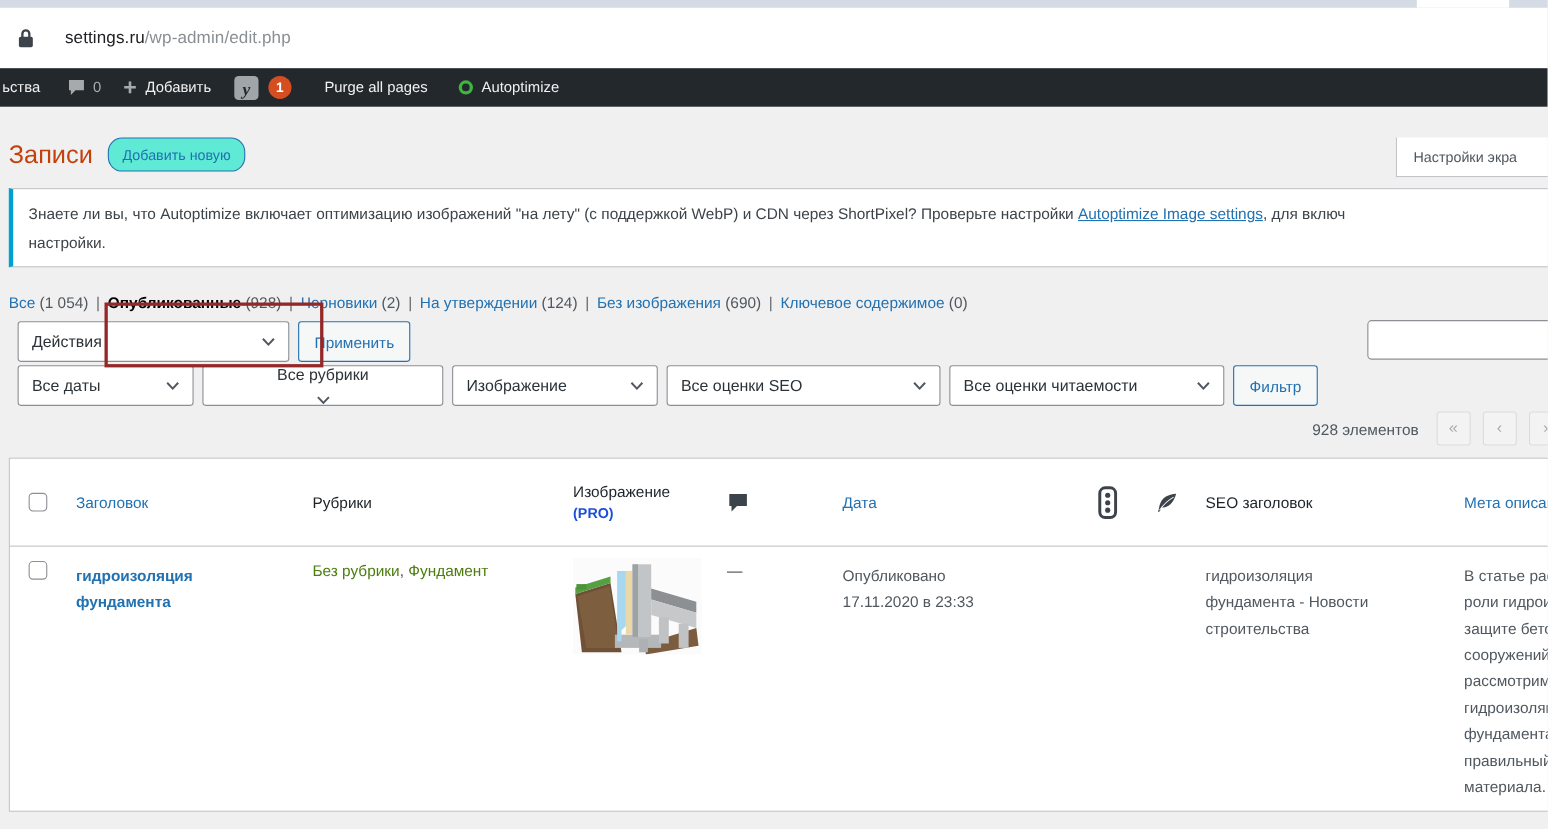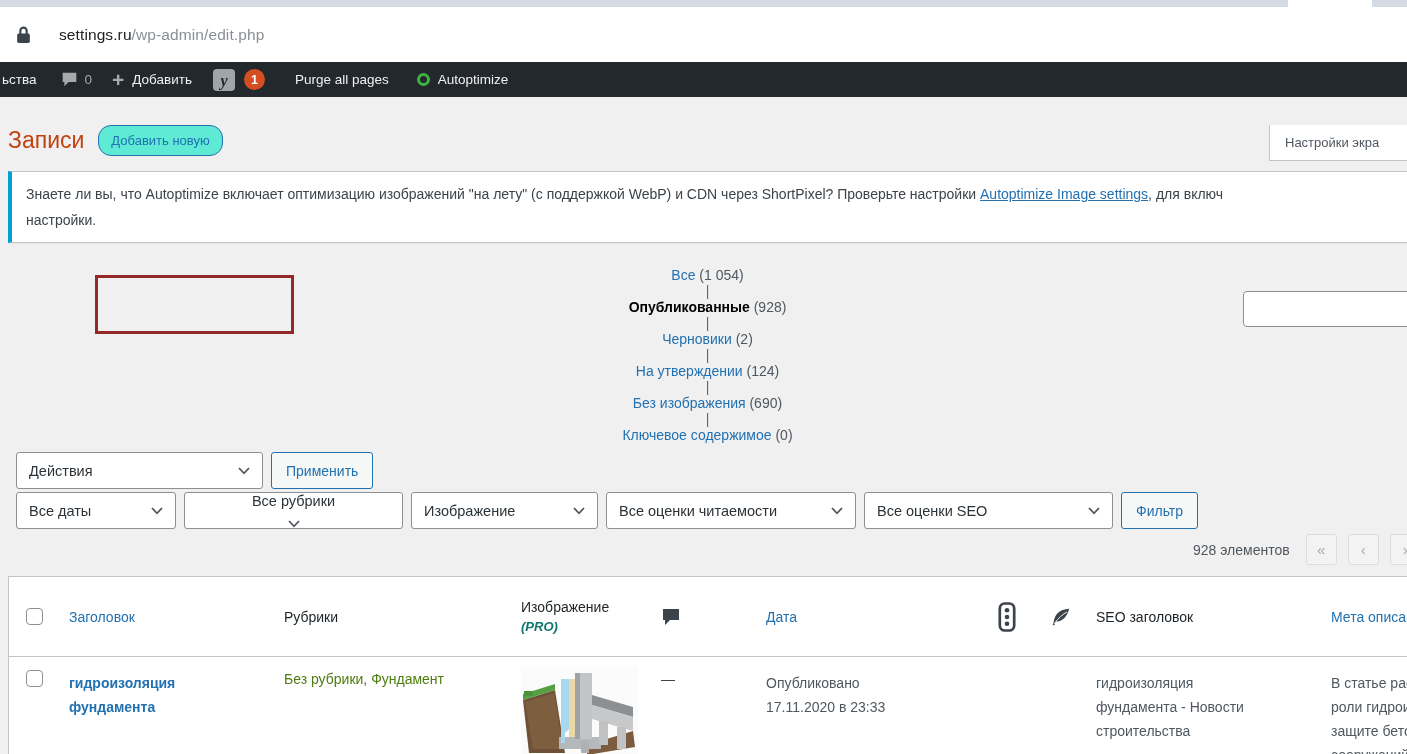--- a/index.html
+++ b/index.html
@@ -29,21 +29,21 @@
   .screen-options { position:absolute; left:1269px; top:0; height:36px; width:220px; background:#fff; border:1px solid #c3c4c7; border-top:none; display:flex; align-items:center; padding:0 15px; font-size:13px; color:#50575e; white-space:nowrap; overflow:hidden; cursor:pointer; }
 
   .page-header { margin:28px 0 0 8px; display:flex; align-items:center; }
   .page-title { font-size:23px; font-weight:400; color:#c2410c; line-height:1.3; }
   .add-new-btn { margin-left:14px; background:#5eead4; border:1px solid #2271b1; border-radius:13px; color:#2271b1; font-size:13px; padding:7px 12px; cursor:pointer; font-family:inherit; }
 
   .notice { margin:15px 0 0 8px; width:1560px; background:#fff; border:1px solid #c3c4c7; border-left:4px solid #00a0d2; box-shadow:0 1px 1px rgba(0,0,0,.04); padding:9px 14px; line-height:26px; color:#3c434a; }
   .notice .line { white-space:nowrap; overflow:hidden; }
   .notice a { color:#2271b1; text-decoration:underline; cursor:pointer; }
 
-  .subsubsub { margin:24px 0 0 8px; display:flex; align-items:center; white-space:nowrap; font-size:14px; color:#646970;flex-direction:column; }
+  .subsubsub { margin:24px 0 0 8px; display:flex; align-items:center; white-space:nowrap; font-size:14px; color:#646970; }
   .subsubsub a { color:#2271b1; text-decoration:none; cursor:pointer; }
   .subsubsub .count { color:#50575e; }
   .subsubsub .current { color:#000; font-weight:bold; }
   .subsubsub .sep { margin:0 7px; color:#646970; }
 
   .red-box { position:absolute; left:95px; top:150px; width:199px; height:59px; border:3px solid #942828; pointer-events:none; }
 
   .search-box { position:absolute; left:1243px; top:166px; width:290px; height:36px; background:#fff; border:1px solid #8c8f94; border-radius:4px; padding:0 8px; font-size:14px; font-family:inherit; }
 
   .tablenav { margin-left:16px; display:flex; align-items:flex-start; }
@@ -56,21 +56,21 @@
   .page-btn { width:31px; height:31px; margin-left:11px; background:#f3f3f4; border:1px solid #dcdcde; border-radius:3px; color:#a7aaad; font-size:15px; display:flex; align-items:center; justify-content:center; cursor:pointer; flex:0 0 auto; }
   .page-btn.first { margin-left:16px; }
 
   
   .posts-table { margin:11px 0 0 8px; width:1552px; background:#fff; border:1px solid #c3c4c7; }
   .tr { display:grid; grid-template-columns:50px 215px 237px 140px 105px 232px 52px 46px 235px 240px; }
   .thead { border-bottom:1px solid #c3c4c7; }
   .th { height:79px; display:flex; align-items:center; padding:0 10px; font-size:14px; color:#1d2327; }
   .th a { color:#2271b1; text-decoration:none; cursor:pointer; }
   .th.col-image { flex-direction:column; align-items:flex-start; justify-content:center; }
-  .pro { color:#0f766e; font-weight:bold; font-size:13px; margin-top:4px;font-style:italic; }
+  .pro { color:#1d4ed8; font-weight:bold; font-size:13px; margin-top:4px; }
   .td { padding:14px 10px 0; font-size:14px; color:#50575e; }
   .row-body .tr > .td { min-height:240px; }
   .cb { width:17px; height:17px; background:#fff; border:1px solid #8c8f94; border-radius:4px; cursor:pointer; }
   .td-cb, .th-cb { display:flex; justify-content:center; padding-top:13px; }
   .th-cb { align-items:center; height:79px; padding-top:0; }
   .row-title a { color:#2271b1; font-weight:bold; text-decoration:none; line-height:24px; cursor:pointer; }
   .cat-links a { color:#4d7c0f; text-decoration:none; cursor:pointer; }
   .thumb { width:117px; height:88px; margin-top:-4px; }
   .date-cell div { line-height:24px; }
   .dot { width:13px; height:13px; border-radius:50%; background:#7ad03a; margin-top:3px; }
@@ -176,28 +176,28 @@
       <svg width="12" height="8" viewBox="0 0 12 8">
           <path d="M1 1l5 5.3L11 1" stroke="#50575e" stroke-width="1.8" fill="none"></path>
         </svg>
     </div>
     <div class="sel" style="width:187px;">
       <span>Изображение</span>
       <svg width="12" height="8" viewBox="0 0 12 8">
           <path d="M1 1l5 5.3L11 1" stroke="#50575e" stroke-width="1.8" fill="none"></path>
         </svg>
     </div>
+    <div class="sel" style="width:249px;">
+      <span>Все оценки SEO</span>
+      <svg width="12" height="8" viewBox="0 0 12 8">
+          <path d="M1 1l5 5.3L11 1" stroke="#50575e" stroke-width="1.8" fill="none"></path>
+        </svg>
+    </div>
     <div class="sel" style="width:250px;">
       <span>Все оценки читаемости</span>
-      <svg width="12" height="8" viewBox="0 0 12 8">
-          <path d="M1 1l5 5.3L11 1" stroke="#50575e" stroke-width="1.8" fill="none"></path>
-        </svg>
-    </div>
-    <div class="sel" style="width:249px;">
-      <span>Все оценки SEO</span>
       <svg width="12" height="8" viewBox="0 0 12 8">
           <path d="M1 1l5 5.3L11 1" stroke="#50575e" stroke-width="1.8" fill="none"></path>
         </svg>
     </div>
     <button class="btn-secondary">Фильтр</button>
   </div>
 
   <div class="pager-row">
     <span class="items-count">928 элементов</span>
     <span class="page-btn first">«</span>

